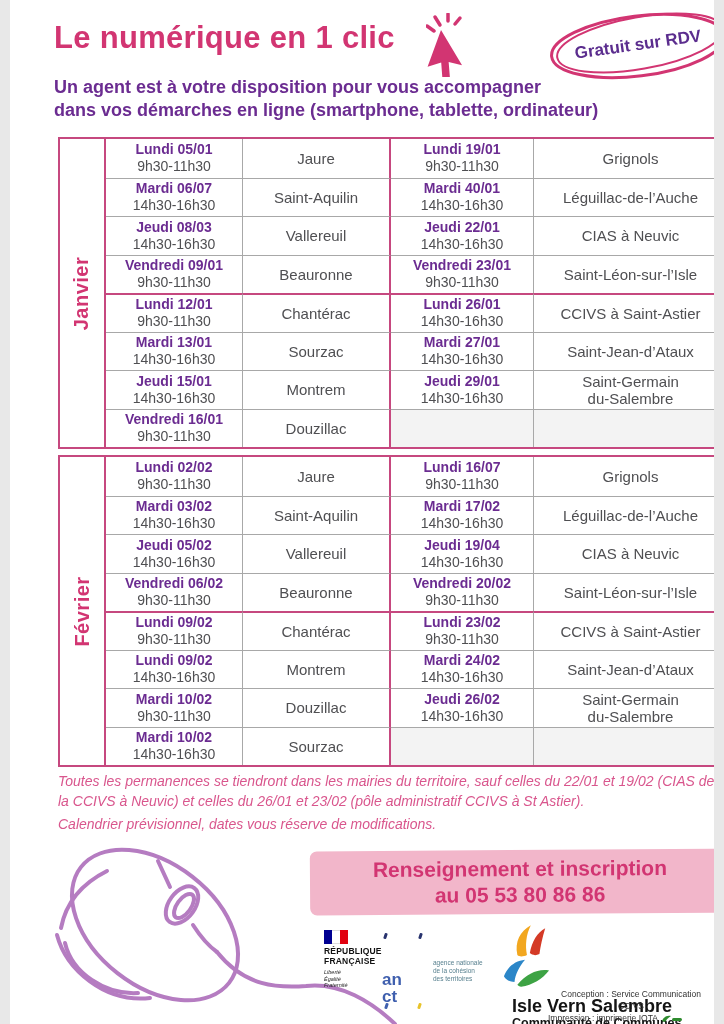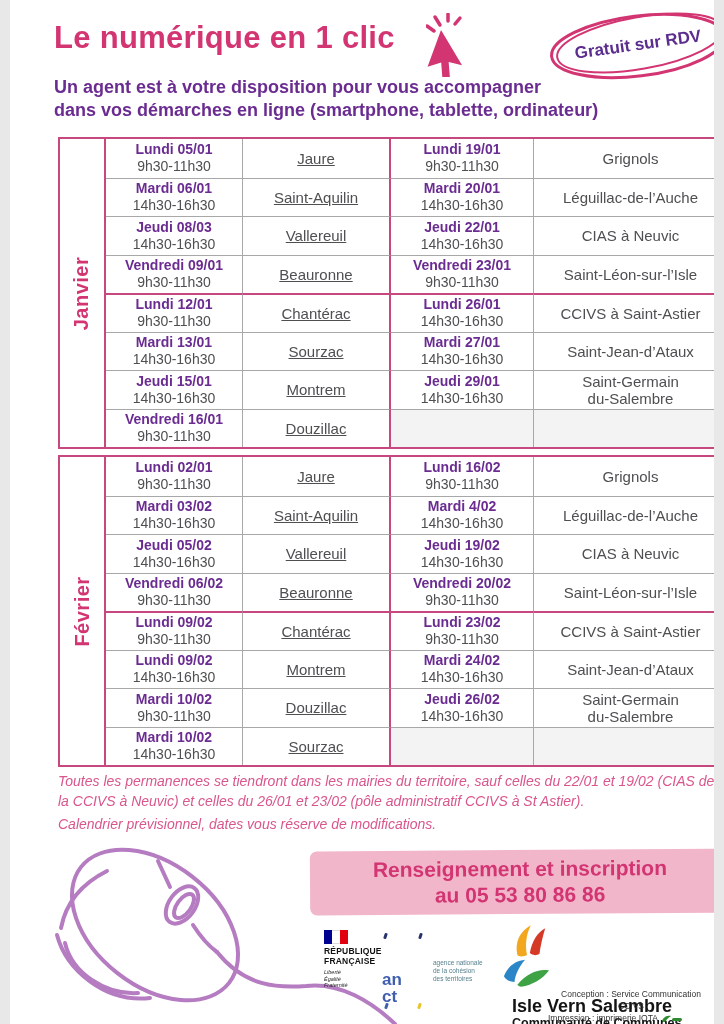--- a/index.html
+++ b/index.html
@@ -29,21 +29,21 @@
   .sched.t1{top:455px;}
   .month{grid-row:1/span 8;grid-column:1;border-right:2px solid var(--border_pink);
          display:flex;align-items:center;justify-content:center;}
   .month span{transform:rotate(-90deg);color:var(--pink);font-weight:bold;font-size:20px;
          letter-spacing:.5px;white-space:nowrap;}
   .cell{display:flex;flex-direction:column;align-items:center;justify-content:center;
          text-align:center;min-width:0;}
   .cell.bt{border-top:1px solid var(--gray_line);}
   .cell.sep{border-top:2px solid var(--border_pink);}
   .cell.date{border-right:1px solid var(--gray_line);}
-  .cell.mid{border-right:2px solid var(--border_pink);text-decoration:underline;}
+  .cell.mid{border-right:2px solid var(--border_pink);}
   .cell.empty{background:#f3f3f3;}
   .d1{color:var(--purple);font-weight:bold;font-size:14px;line-height:17px;}
   .d2{color:var(--text_gray);font-size:14px;line-height:17px;}
   .cell.place{color:var(--text_gray);font-size:15px;line-height:17px;white-space:pre-line;}
 
   
   .note{position:absolute;left:48px;width:668px;margin:0;color:var(--footer_pink);
         font-size:14px;line-height:20px;}
   .note.main{top:771px;font-style:italic;}
   .note.disc{top:814px;font-style:italic;}
@@ -119,26 +119,26 @@
         <div class="d1">Lundi 05/01</div>
         <div class="d2">9h30-11h30</div>
       </div>
       <div class="cell place mid">Jaure</div>
       <div class="cell date">
         <div class="d1">Lundi 19/01</div>
         <div class="d2">9h30-11h30</div>
       </div>
       <div class="cell place">Grignols</div>
       <div class="cell date bt">
-        <div class="d1">Mardi 06/01</div>
+        <div class="d1">Mardi 06/07</div>
         <div class="d2">14h30-16h30</div>
       </div>
       <div class="cell place mid bt">Saint-Aquilin</div>
       <div class="cell date bt">
-        <div class="d1">Mardi 20/01</div>
+        <div class="d1">Mardi 40/01</div>
         <div class="d2">14h30-16h30</div>
       </div>
       <div class="cell place bt">Léguillac-de-l’Auche</div>
       <div class="cell date bt">
         <div class="d1">Jeudi 08/03</div>
         <div class="d2">14h30-16h30</div>
       </div>
       <div class="cell place mid bt">Vallereuil</div>
       <div class="cell date bt">
         <div class="d1">Jeudi 22/01</div>
@@ -196,46 +196,46 @@
         <div class="d2"></div>
       </div>
       <div class="cell place bt empty"></div>
     </section>
 
   <section class="sched t1">
     <div class="month">
       <span>Février</span>
     </div>
   <div class="cell date">
-        <div class="d1">Lundi 02/01</div>
+        <div class="d1">Lundi 02/02</div>
         <div class="d2">9h30-11h30</div>
       </div>
       <div class="cell place mid">Jaure</div>
       <div class="cell date">
-        <div class="d1">Lundi 16/02</div>
+        <div class="d1">Lundi 16/07</div>
         <div class="d2">9h30-11h30</div>
       </div>
       <div class="cell place">Grignols</div>
       <div class="cell date bt">
         <div class="d1">Mardi 03/02</div>
         <div class="d2">14h30-16h30</div>
       </div>
       <div class="cell place mid bt">Saint-Aquilin</div>
       <div class="cell date bt">
-        <div class="d1">Mardi 4/02</div>
+        <div class="d1">Mardi 17/02</div>
         <div class="d2">14h30-16h30</div>
       </div>
       <div class="cell place bt">Léguillac-de-l’Auche</div>
       <div class="cell date bt">
         <div class="d1">Jeudi 05/02</div>
         <div class="d2">14h30-16h30</div>
       </div>
       <div class="cell place mid bt">Vallereuil</div>
       <div class="cell date bt">
-        <div class="d1">Jeudi 19/02</div>
+        <div class="d1">Jeudi 19/04</div>
         <div class="d2">14h30-16h30</div>
       </div>
       <div class="cell place bt">CIAS à Neuvic</div>
       <div class="cell date bt">
         <div class="d1">Vendredi 06/02</div>
         <div class="d2">9h30-11h30</div>
       </div>
       <div class="cell place mid bt">Beauronne</div>
       <div class="cell date bt">
         <div class="d1">Vendredi 20/02</div>

